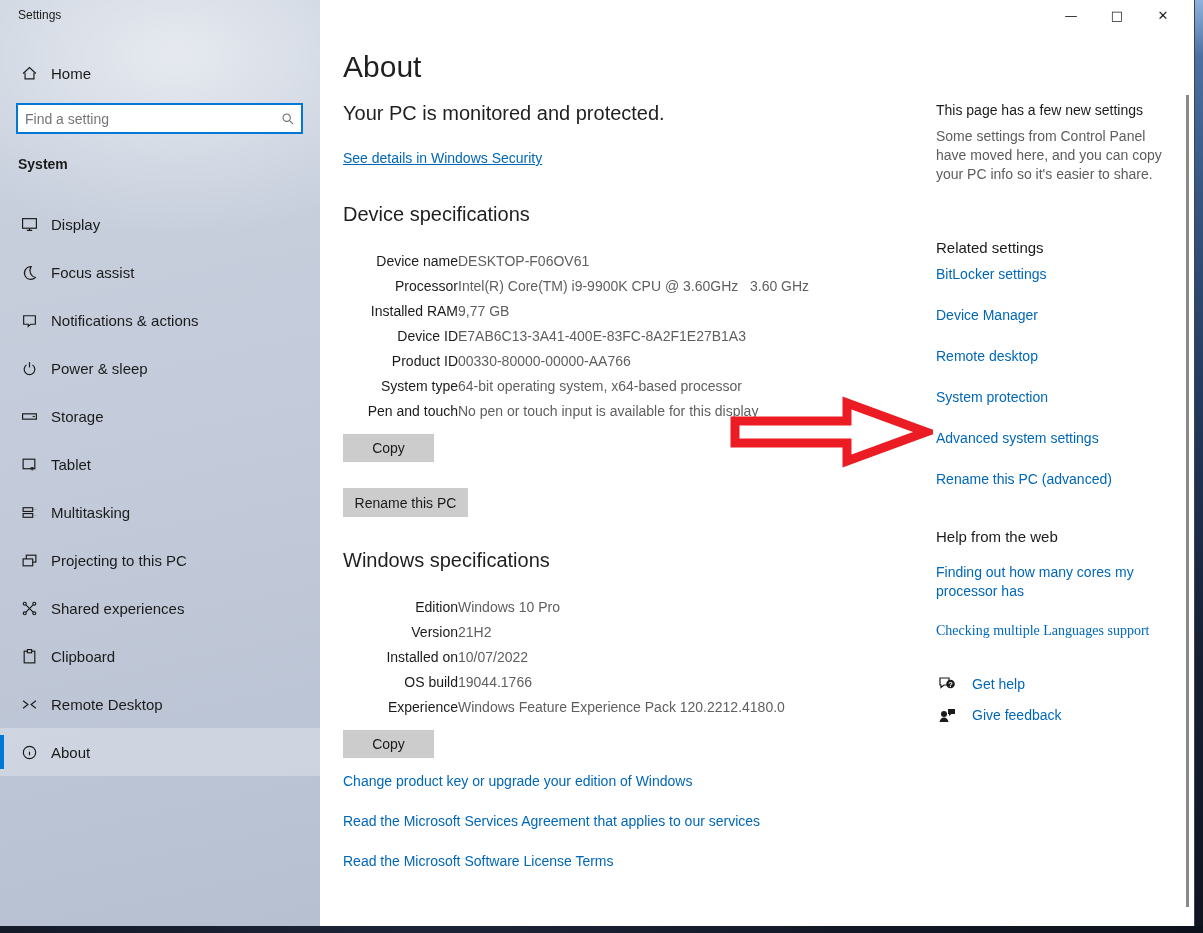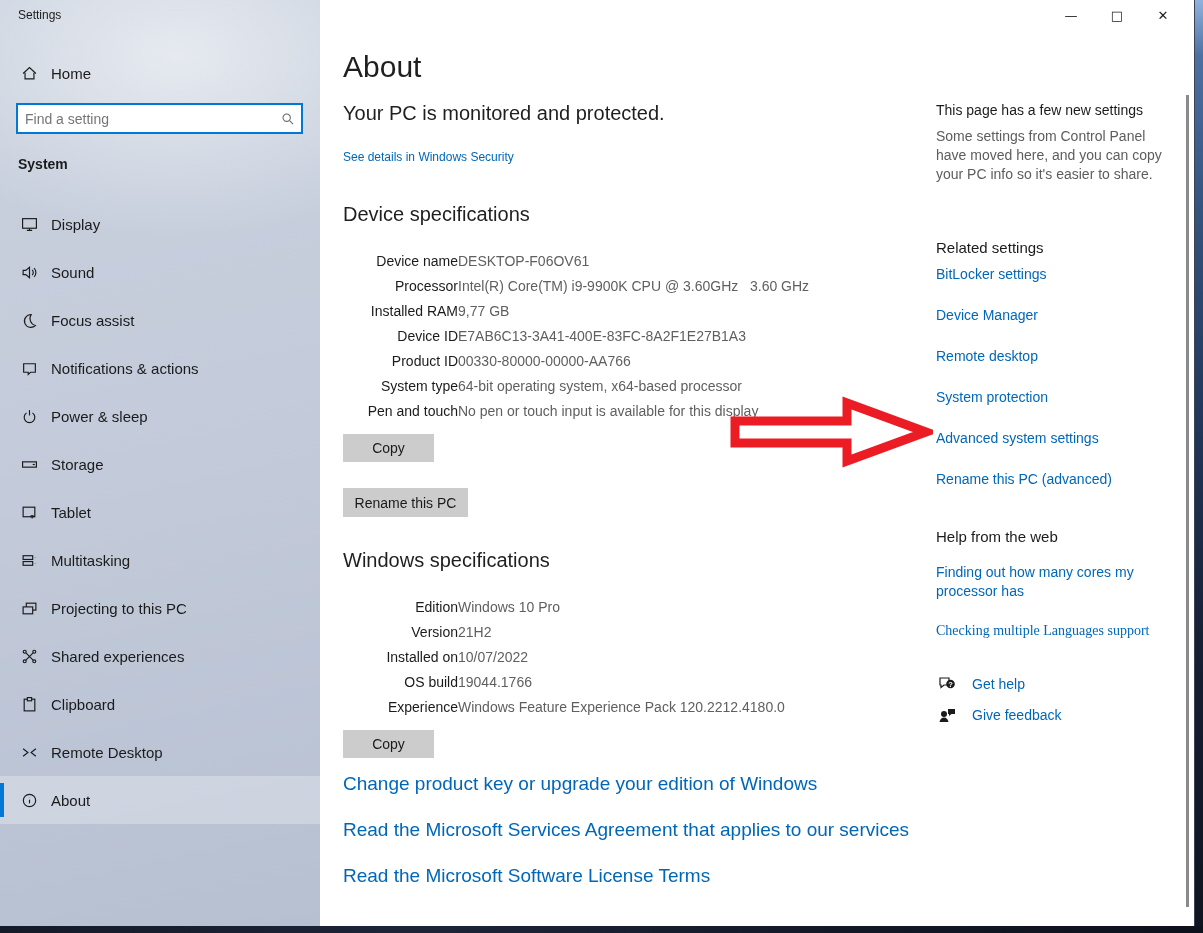--- a/index.html
+++ b/index.html
@@ -64,32 +64,32 @@
   
   .win-controls{position:absolute;right:8px;top:0;display:flex;}
   .win-btn{
     width:46px;height:30px;display:flex;align-items:center;justify-content:center;
     font-size:13px;color:#1b1b1b;font-family:"DejaVu Sans",sans-serif;cursor:default;
   }
   
   .page-title{position:absolute;left:343px;top:50px;font-size:30px;font-weight:300;color:#1f1f1f;}
   .status-heading{position:absolute;left:343px;top:102px;font-size:20px;font-weight:400;color:#201f1e;}
   .link{color:#0067b8;text-decoration:none;cursor:pointer;}
-  .security-link{position:absolute;left:343px;top:150px;font-size:12px;}
+  .security-link{position:absolute;left:343px;top:150px;font-size:14px;text-decoration:underline;}
   .section-heading{position:absolute;font-size:20px;font-weight:400;color:#201f1e;}
   .spec-table{position:absolute;left:343px;width:480px;text-align:right;}
   .spec-row{display:flex;line-height:25px;font-size:14px;}
   .spec-label{width:115px;flex:0 0 115px;color:#1b1b1b;}
   .spec-value{color:#5f5f5f;white-space:pre-wrap;}
   .btn{
     position:absolute;background:#cccccc;border:none;color:#1b1b1b;
     font-family:"Liberation Sans","DejaVu Sans",sans-serif;font-size:14px;
     display:flex;align-items:center;justify-content:center;cursor:default;
   }
-  .footer-links{position:absolute;left:343px;top:773px;display:flex;flex-direction:column;gap:24px;font-size:19px;}
+  .footer-links{position:absolute;left:343px;top:773px;display:flex;flex-direction:column;gap:24px;font-size:14px;}
   .new-settings-title{position:absolute;left:936px;top:102px;font-size:14px;font-weight:400;color:#1b1b1b;}
   .new-settings-body{position:absolute;left:936px;top:127px;width:238px;font-size:14px;line-height:19px;color:#5d5d5d;}
   .related-heading{position:absolute;left:936px;top:239px;font-size:15px;color:#1b1b1b;}
   .related-links{position:absolute;left:936px;top:266px;display:flex;flex-direction:column;gap:25px;font-size:14px;}
   .help-heading{position:absolute;left:936px;top:528px;font-size:15px;color:#1b1b1b;}
   .help-links{position:absolute;left:936px;top:563px;display:flex;flex-direction:column;gap:20px;font-size:14px;width:240px;line-height:19px;}
   .nowrap{white-space:nowrap;font-family:Liberation Serif, serif;}
   .feedback-row{position:absolute;left:937px;display:flex;align-items:center;gap:15px;font-size:14px;}
   .fb-icon{width:20px;height:20px;display:inline-flex;}
   
@@ -136,30 +136,20 @@
           <svg viewBox="0 0 16 16" fill="none" stroke="#1b1b1b" stroke-width="1.1">
               <rect x="1.5" y="2.5" width="13" height="9"></rect>
               <path d="M8 11.5v2M5.5 13.5h5"></path>
             </svg>
         </span>
         <span>Display</span>
       </div>
       <div class="nav-item">
         <span class="nav-icon">
           <svg viewBox="0 0 16 16" fill="none" stroke="#1b1b1b" stroke-width="1.1">
-              <path d="M2 6v4h2.5L8 13V3L4.5 6H2z"></path>
-              <path d="M10.5 5.5a3.5 3.5 0 0 1 0 5"></path>
-              <path d="M12.3 3.8a6 6 0 0 1 0 8.4"></path>
-            </svg>
-        </span>
-        <span>Sound</span>
-      </div>
-      <div class="nav-item">
-        <span class="nav-icon">
-          <svg viewBox="0 0 16 16" fill="none" stroke="#1b1b1b" stroke-width="1.1">
               <path d="M9.5 2.5a6 6 0 1 0 4 10.2A6.8 6.8 0 0 1 9.5 2.5z"></path>
             </svg>
         </span>
         <span>Focus assist</span>
       </div>
       <div class="nav-item">
         <span class="nav-icon">
           <svg viewBox="0 0 16 16" fill="none" stroke="#1b1b1b" stroke-width="1.1">
               <path d="M2.5 3.5h11v8H9l-2.2 2v-2H2.5v-8z"></path>
             </svg>

